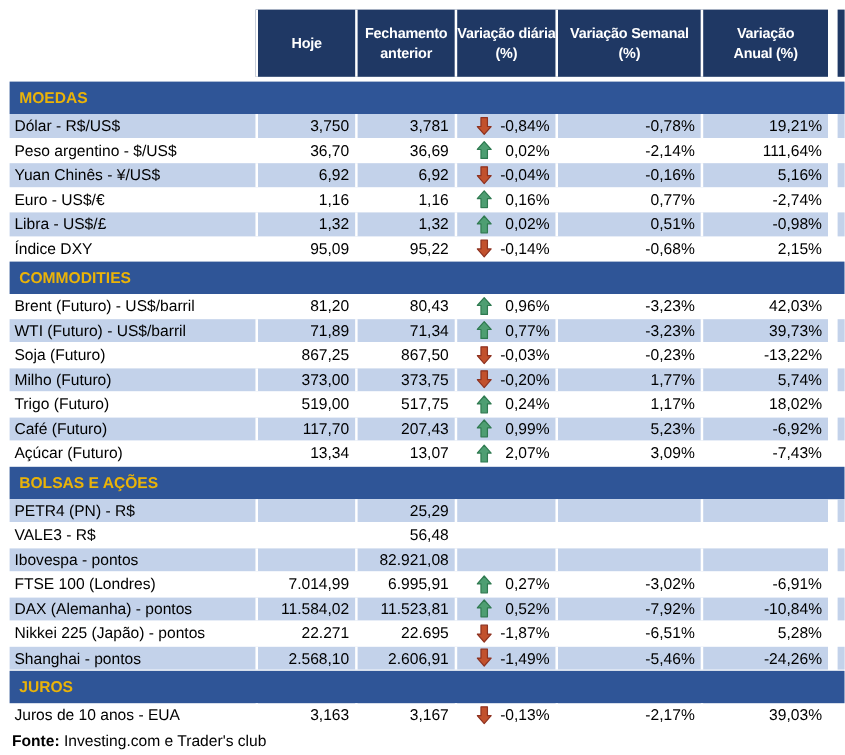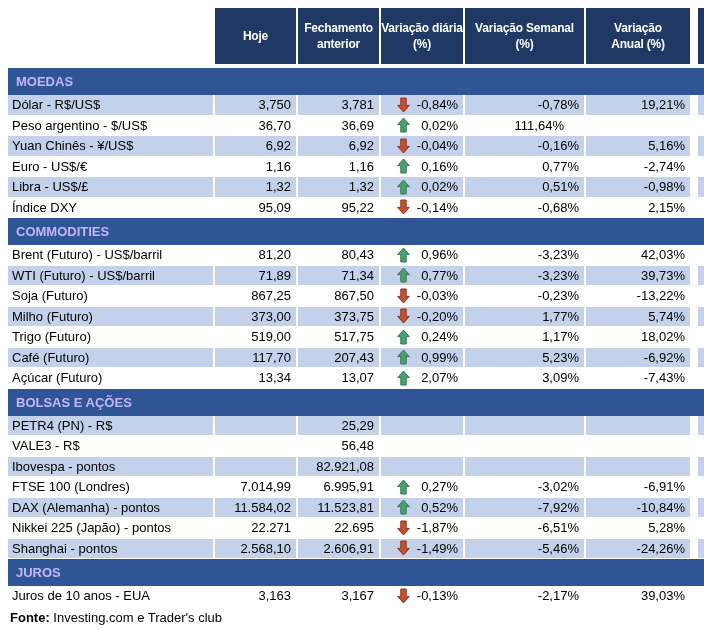--- a/index.html
+++ b/index.html
@@ -53,21 +53,21 @@
     flex: none;
     width: 7px;
     margin-left: 8px;
     background: #1F3864;
   }
   
   .section-bar {
     height: 27px;
     box-sizing: border-box;
     background: #2F5597;
-    color: #c4b5fd;
+    color: #eab308;
     font-weight: bold;
     font-size: 13px;
     display: flex;
     align-items: center;
     padding-left: 8px;
   }
   
   .data-row {
     display: flex;
     height: 20.5px;
@@ -180,20 +180,23 @@
             <span>36,69</span>
           </div>
           <div class="cell c-num c-diaria w-diaria plain">
             <span class="arrow-box">
               <svg width="13" height="16" viewBox="0 0 13 16">
                 <path d="M6.5 1 L12.3 7.6 H9.2 V15 H3.8 V7.6 H0.7 Z" fill="#4E9E72" stroke="#2F7A50" stroke-width="1" stroke-linejoin="round"></path>
               </svg>
             </span>
             <span>0,02%</span>
           </div>
+          <div class="cell c-num w-semanal plain">
+            <span>-2,14%</span>
+          </div>
           <div class="cell c-num w-anual plain">
             <span>111,64%</span>
           </div>
           <div class="cell c-sliver  plain"></div>
         </div>
         <div class="data-row">
           <div class="cell c-label  shaded">
             <span>Yuan Chinês - ¥/US$</span>
           </div>
           <div class="cell c-num w-hoje shaded">

